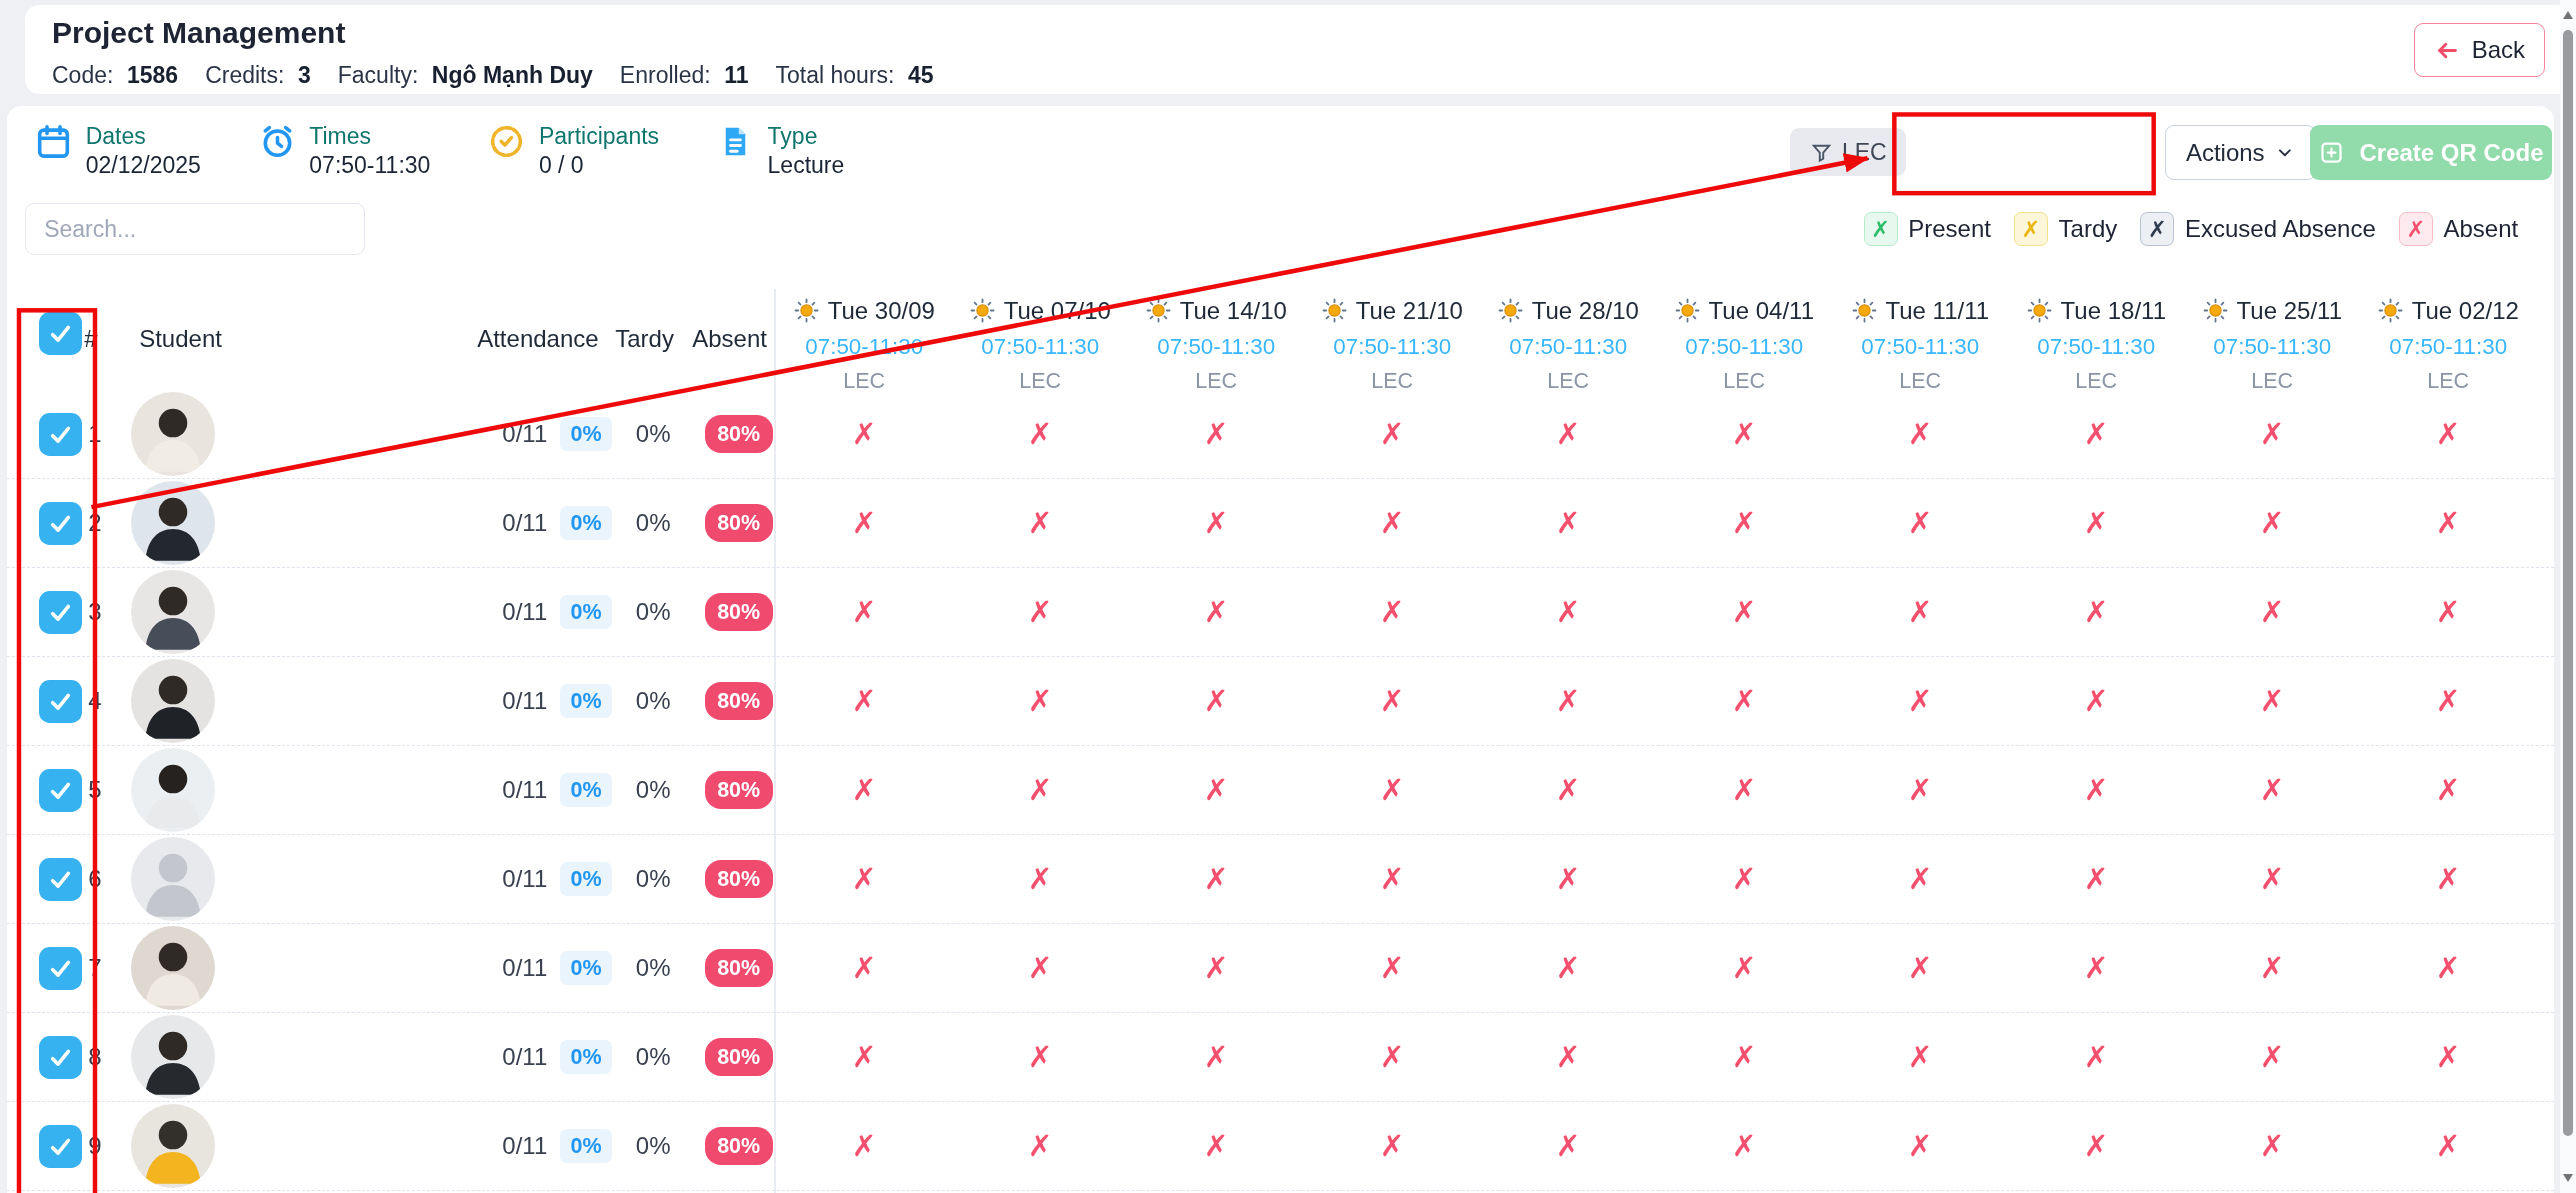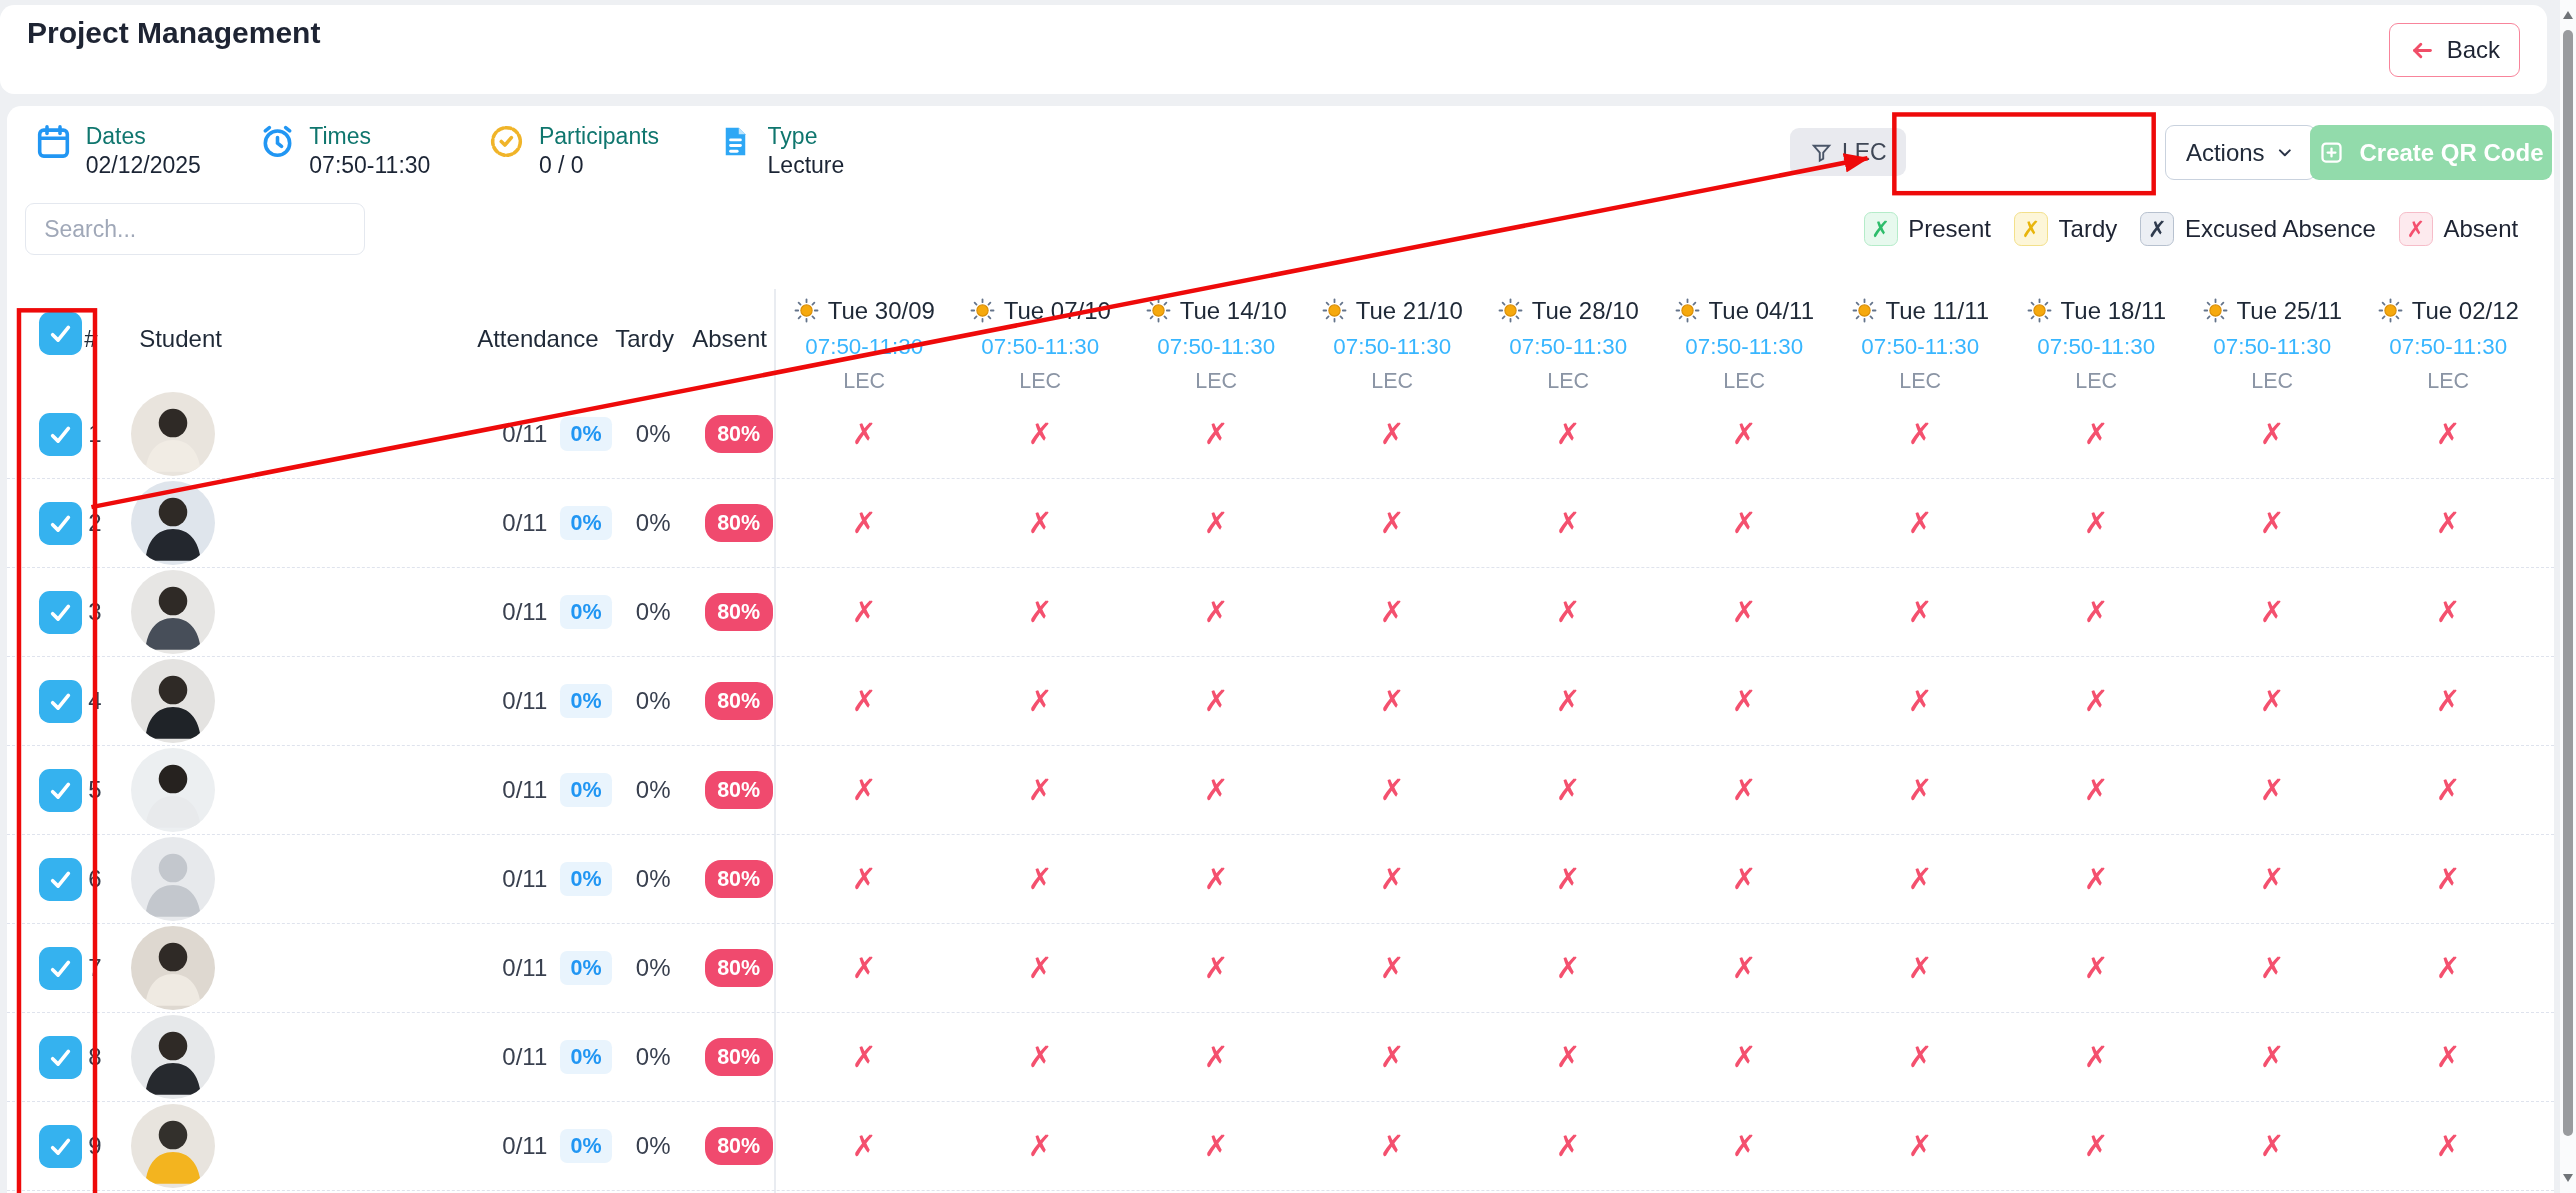--- a/index.html
+++ b/index.html
@@ -1,21 +1,21 @@
 <!DOCTYPE html>
 <html style="font-size:14.3px"><head>
 <meta charset="utf-8">
 <style>
   html,body{margin:0;padding:0;}
   body{font-family:"Liberation Sans","DejaVu Sans",sans-serif;background:#eef0f3;}
   .page{position:relative;width:2576px;height:1193px;overflow:hidden;background:#eef0f3;}
 
   
   .card{position:absolute;background:#fff;border-radius:14.3px;}
-  .header-card{left:0;top:5.4px;width:2547px;height:89px;}
+  .header-card{left:25px;top:5.4px;width:2547px;height:89px;}
   .content-card{left:7.2px;top:106px;width:2547px;height:1088px;border-bottom-left-radius:0;border-bottom-right-radius:0;}
 
   
   .page-title{position:absolute;left:27px;top:10.7px;font-size:30px;font-weight:bold;color:#1e2433;}
   .meta-row{position:absolute;left:27px;top:57px;display:flex;gap:27px;font-size:23px;color:#2b3447;white-space:nowrap;}
   .meta-item b{color:#18202f;margin-left:7.2px;}
   .back-btn{position:absolute;left:2389px;top:18px;width:131px;height:54px;display:flex;align-items:center;justify-content:center;gap:10.7px;
     background:#fff;border:1.8px solid #f8849b;border-radius:9px;font-size:24px;color:#1e2433;cursor:pointer;}
 
   
@@ -97,20 +97,27 @@
 
   svg{display:block;}
 </style>
 </head>
 <body>
 
 <div class="page">
 
   <div class="card header-card">
     <div class="page-title">Project Management</div>
+    <div class="meta-row" id="meta-row">
+        <span class="meta-item">Code: <b>1586</b></span>
+        <span class="meta-item">Credits: <b>3</b></span>
+        <span class="meta-item">Faculty: <b>Ngô Mạnh Duy</b></span>
+        <span class="meta-item">Enrolled: <b>11</b></span>
+        <span class="meta-item">Total hours: <b>45</b></span>
+      </div>
     <button class="back-btn">
       <span>
         <svg width="27" height="27" viewBox="0 0 24 24" fill="none" stroke="#f04e68" stroke-width="2.6" stroke-linecap="round" stroke-linejoin="round">
             <path d="M19 12H5"></path>
             <path d="M10.5 6.5 5 12l5.5 5.5"></path>
           </svg>
       </span>
       <span>Back</span>
     </button>
   </div>

